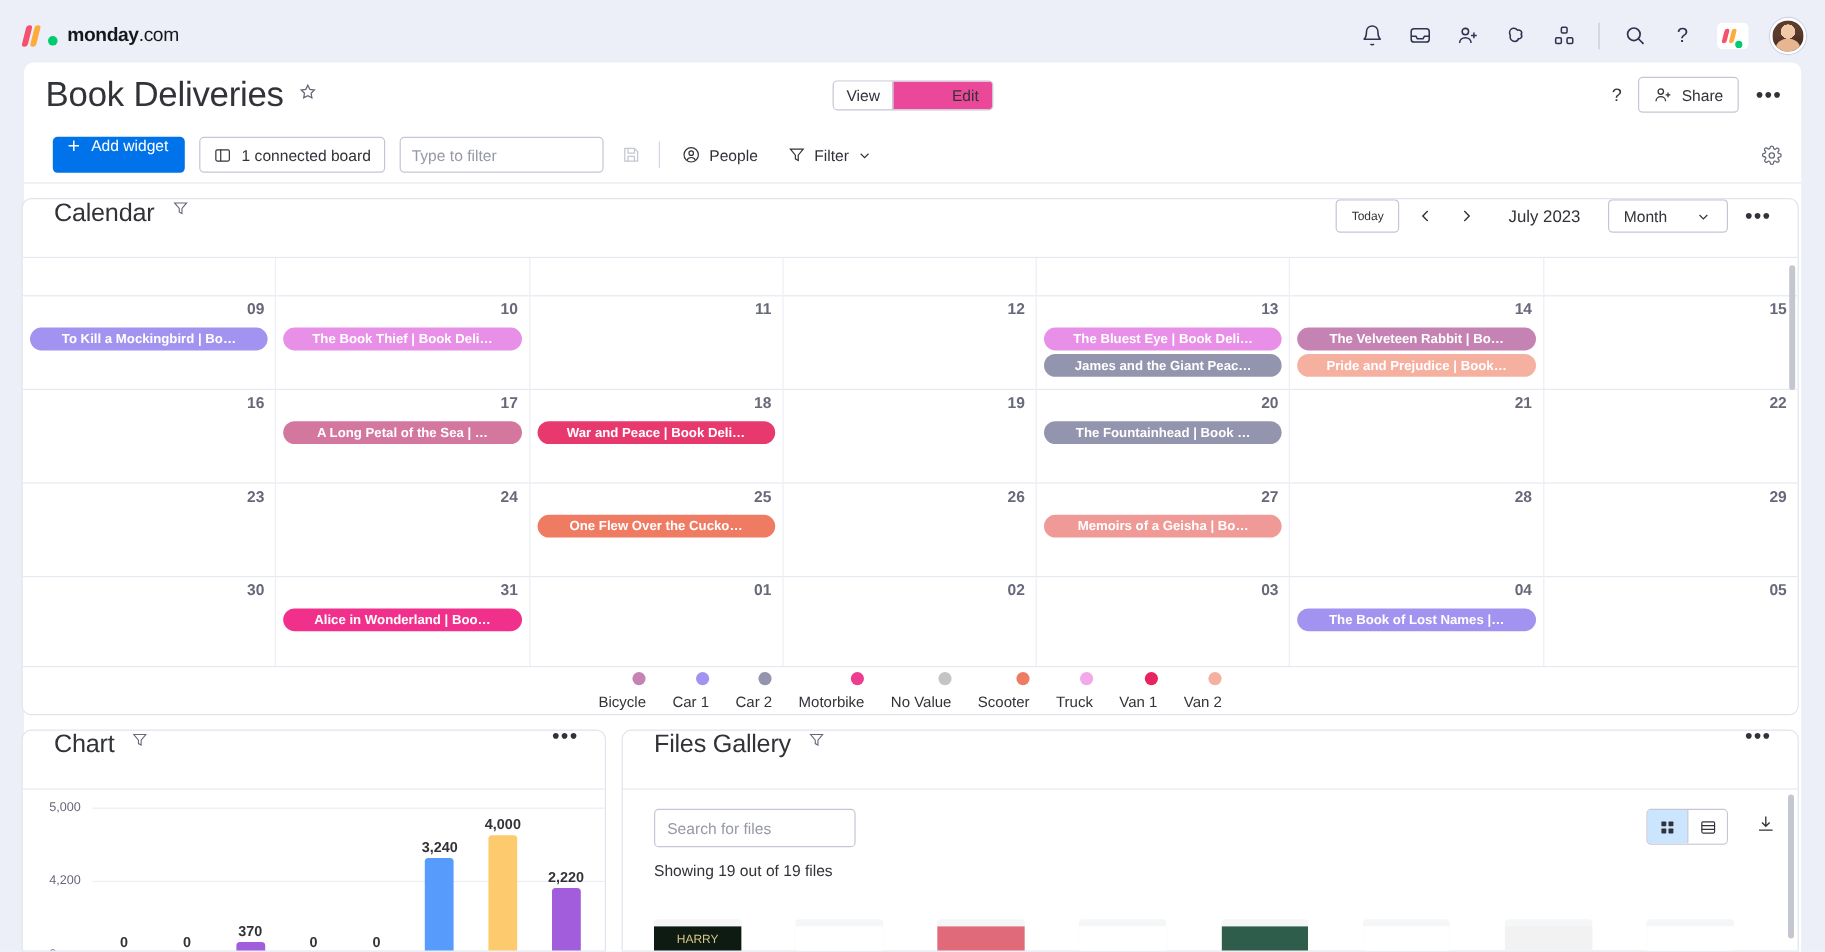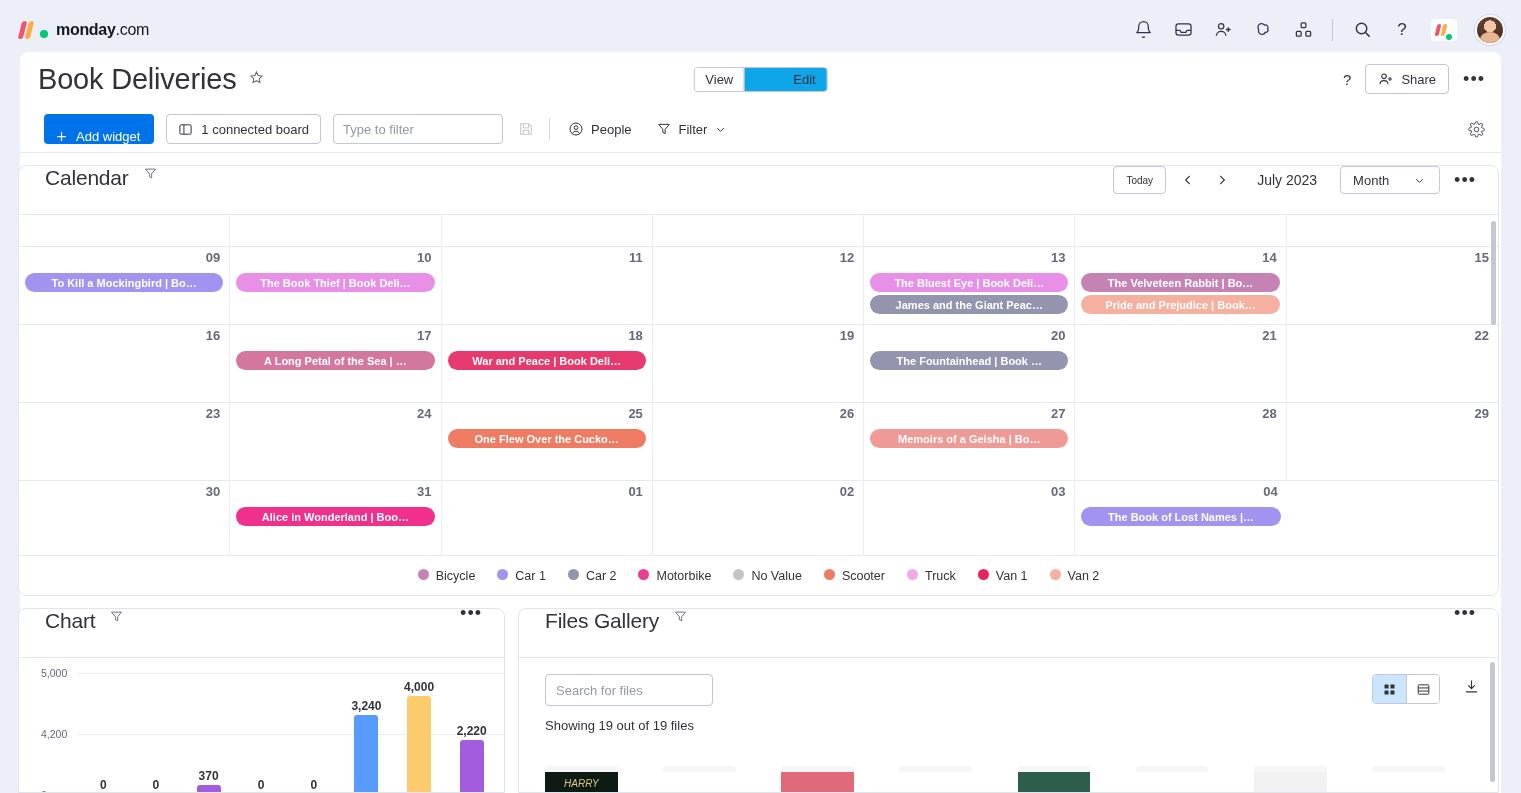--- a/index.html
+++ b/index.html
@@ -50,34 +50,34 @@
 
   
   .titlerow { position:relative; height:54px; display:flex; align-items:center; padding:0 16px 0 18px; }
   .board-title { font-size:29px; font-weight:400; color:#323338; letter-spacing:-.2px; }
   .star { margin-left:12px; color:#676879; cursor:pointer; }
   .viewedit {
     position:absolute; left:50%; transform:translateX(-50%);
     display:flex; border:1px solid #c3c6d4; border-radius:4px; overflow:hidden; height:25px;
   }
   .viewedit div { font-size:13px; color:#323338; display:flex; align-items:center; padding:0 11px; cursor:pointer; background:#fff; }
-  .viewedit div.active { background:#0ea5e9;padding-left:48px; }
+  .viewedit div.active { background:#ec4899;padding-left:48px; }
   .viewedit div + div { border-left:1px solid #c3c6d4; }
   .titlerow-right { margin-left:auto; display:flex; align-items:center; gap:14px; }
   .qmark { font-size:15px; color:#323338; cursor:pointer; }
   .share-btn {
     display:flex; align-items:center; gap:7px; height:30px; padding:0 12px;
     border:1px solid #c3c6d4; border-radius:4px; font-size:13px; color:#323338; cursor:pointer; background:#fff;
   }
   .dots { font-size:18px; color:#323338; letter-spacing:1px; cursor:pointer; line-height:8px; }
 
   
   .toolbar { height:47px; display:flex; align-items:center; padding:0 16px 0 24px; gap:12px; border-bottom:1px solid #e6e9ef;}
   .addwidget {
-    display:flex; align-items:flex-end; gap:7px; height:30px; padding:0 14px 0 10px;
+    display:flex; align-items:flex-start; gap:7px; height:30px; padding:0 14px 0 10px;
     background:#0073ea; color:#fff; font-size:13px; border-radius:4px; cursor:pointer;
   }
   .tb-btn {
     display:flex; align-items:center; gap:8px; height:30px; padding:0 11px;
     border:1px solid #c3c6d4; border-radius:4px; font-size:13px; color:#323338; background:#fff; cursor:pointer;
   }
   .tb-search {
     display:flex; align-items:center; height:30px; width:170px; padding:0 9px;
     border:1px solid #c3c6d4; border-radius:4px; font-size:13px; color:#676879; background:#fff;
   }
@@ -118,21 +118,21 @@
     white-space:nowrap; overflow:hidden; cursor:pointer; padding:0 8px;
   }
   .ev-top { margin-top:22px; }
   .cal-scrollbar { position:absolute; right:2px; top:6px; width:5px; height:104px; background:#c5c7d0; border-radius:3px; }
 
   .cal-legend {
     position:absolute; left:0; bottom:0; width:100%; height:40px;
     display:flex; align-items:center; justify-content:center; gap:22px;
     border-top:1px solid #e6e9ef; background:#fff;
   }
-  .lg { display:flex; align-items:flex-start; gap:7px; font-size:12.5px; color:#323338; }
+  .lg { display:flex; align-items:flex-end; gap:7px; font-size:12.5px; color:#323338;flex-direction:column; }
   .lg i { width:11px; height:11px; border-radius:50%; display:block; }
 
   
   .chart-widget {
     position:absolute; left:18px; top:608px; width:487px; height:185px;
     background:#fff; border:1px solid #e1e4ed; border-radius:8px 8px 0 0; overflow:hidden;
   }
   .chart-area { position:relative; height:137px; border-top:1px solid #e6e9ef; }
   .ylab { position:absolute; left:22px; font-size:10.5px; color:#676879; transform:translateY(-50%); }
   .gridline { position:absolute; left:58px; right:0; height:1px; background:#eceef4; }
@@ -152,21 +152,21 @@
   }
   .file-search input { border:0; outline:0; flex:1; font-size:13px; font-family:inherit; background:transparent; color:#323338; }
   .file-search input::placeholder { color:#9699a6; }
   .showing { margin-top:12px; font-size:13px; color:#323338; }
   .view-toggles { position:absolute; right:58px; top:16px; display:flex; border:1px solid #c3c6d4; border-radius:4px; overflow:hidden; height:30px; }
   .view-toggles div { width:33px; display:flex; align-items:center; justify-content:center; background:#fff; cursor:pointer; color:#323338; }
   .view-toggles div.active { background:#cce5ff; }
   .view-toggles div + div { border-left:1px solid #c3c6d4; }
   .download-icon { position:absolute; right:18px; top:20px; color:#323338; cursor:pointer; }
   .thumbs { position:absolute; left:26px; right:18px; bottom:0; height:28px; display:flex; gap:10px; }
-  .thumb { width:132px; height:28px; background:#f5f6f8; border-radius:3px 3px 0 0; position:relative; overflow:hidden; display:flex; align-items:flex-end; justify-content:center;font-style:italic;}
+  .thumb { width:132px; height:28px; background:#f5f6f8; border-radius:3px 3px 0 0; position:relative; overflow:hidden; display:flex; align-items:flex-end; justify-content:center;}
   .thumb .cover { width:78px; height:22px; display:flex; align-items:center; justify-content:center; font-size:10px; }
   .thumb-gap { width:46px; }
   .files-scroll { position:absolute; right:3px; top:4px; width:5px; height:120px; background:#c5c7d0; border-radius:3px;}
 </style>
 </head>
 <body>
 
 <div class="appbar">
   <div class="logo-wrap">
     <span class="logo-marks">
@@ -444,20 +444,23 @@
           <div class="cal-cell">
             <div class="cal-date">02</div>
           </div>
           <div class="cal-cell">
             <div class="cal-date">03</div>
           </div>
           <div class="cal-cell">
             <div class="cal-date">04</div>
             <div class="ev ev-top" style="background: rgb(162, 147, 240);">The Book of Lost Names |…</div>
           </div>
+          <div class="cal-cell">
+            <div class="cal-date">05</div>
+          </div>
         </div>
       </div>
     <div class="cal-scrollbar"></div>
   </div>
 
   <div class="cal-legend" id="cal-legend">
       <div class="lg">
         <i style="background: rgb(197, 131, 180);"></i>
         <span>Bicycle</span>
       </div>

